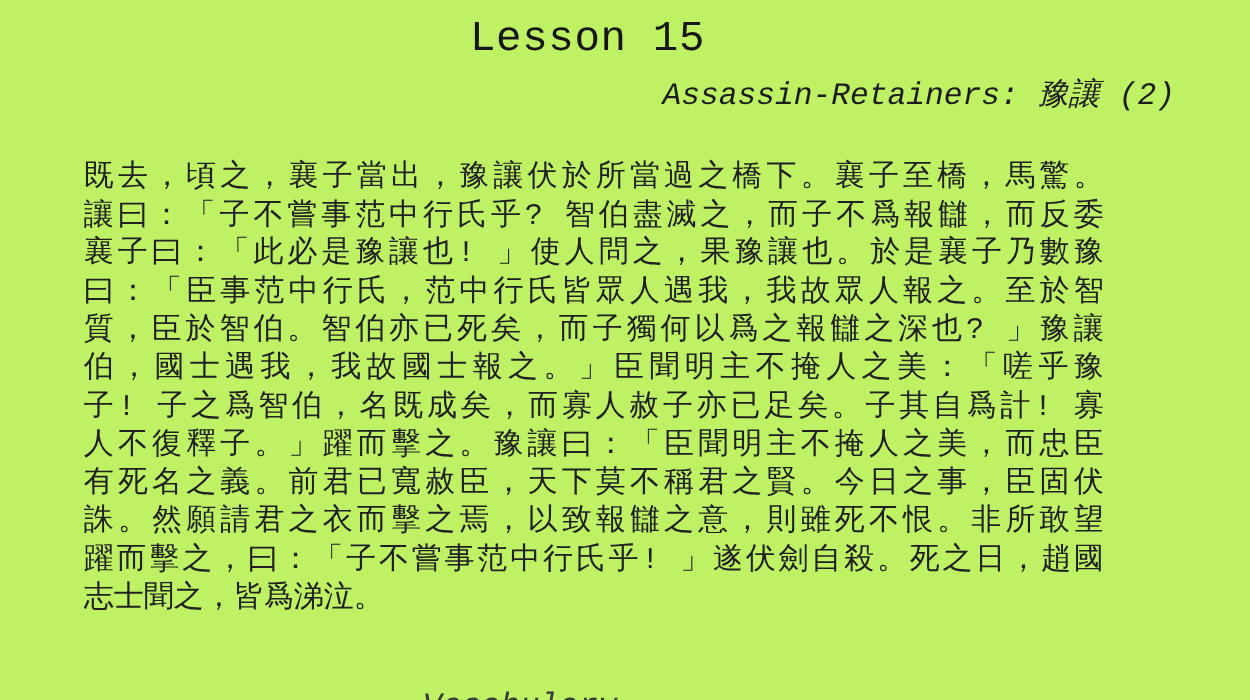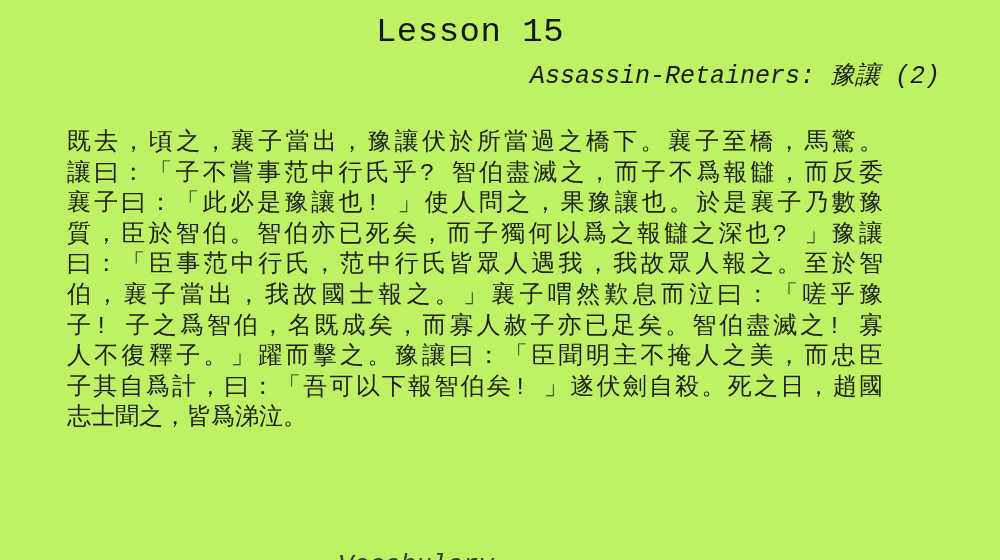--- a/index.html
+++ b/index.html
@@ -73,24 +73,26 @@
 <div id="page">
 
   <div class="lesson-title">Lesson 15</div>
 
   <div class="lesson-subtitle">Assassin-Retainers: 豫讓 (2)</div>
 
   <div class="passage">
     <div class="passage-line">既去，頃之，襄子當出，豫讓伏於所當過之橋下。襄子至橋，馬驚。</div>
     <div class="passage-line">讓曰：「子不嘗事范中行氏乎? 智伯盡滅之，而子不爲報讎，而反委</div>
     <div class="passage-line">襄子曰：「此必是豫讓也! 」使人問之，果豫讓也。於是襄子乃數豫</div>
+    <div class="passage-line">曰：「臣事范中行氏，范中行氏皆眾人遇我，我故眾人報之。至於智</div>
     <div class="passage-line">質，臣於智伯。智伯亦已死矣，而子獨何以爲之報讎之深也? 」豫讓</div>
-    <div class="passage-line">曰：「臣事范中行氏，范中行氏皆眾人遇我，我故眾人報之。至於智</div>
-    <div class="passage-line">伯，襄子當出，我故國士報之。」襄子喟然歎息而泣曰：「嗟乎豫</div>
-    <div class="passage-line">子! 子之爲智伯，名既成矣，而寡人赦子亦已足矣。智伯盡滅之! 寡</div>
+    <div class="passage-line">伯，國士遇我，我故國士報之。」臣聞明主不掩人之美：「嗟乎豫</div>
+    <div class="passage-line">子! 子之爲智伯，名既成矣，而寡人赦子亦已足矣。子其自爲計! 寡</div>
     <div class="passage-line">人不復釋子。」躍而擊之。豫讓曰：「臣聞明主不掩人之美，而忠臣</div>
-    <div class="passage-line">子其自爲計，曰：「吾可以下報智伯矣! 」遂伏劍自殺。死之日，趙國</div>
+    <div class="passage-line">有死名之義。前君已寬赦臣，天下莫不稱君之賢。今日之事，臣固伏</div>
+    <div class="passage-line">誅。然願請君之衣而擊之焉，以致報讎之意，則雖死不恨。非所敢望</div>
+    <div class="passage-line">躍而擊之，曰：「子不嘗事范中行氏乎! 」遂伏劍自殺。死之日，趙國</div>
     <div class="passage-line last">志士聞之，皆爲涕泣。</div>
   </div>
 
   <div class="next-heading">Vocabulary</div>
 
 </div>
 
 </body></html>

